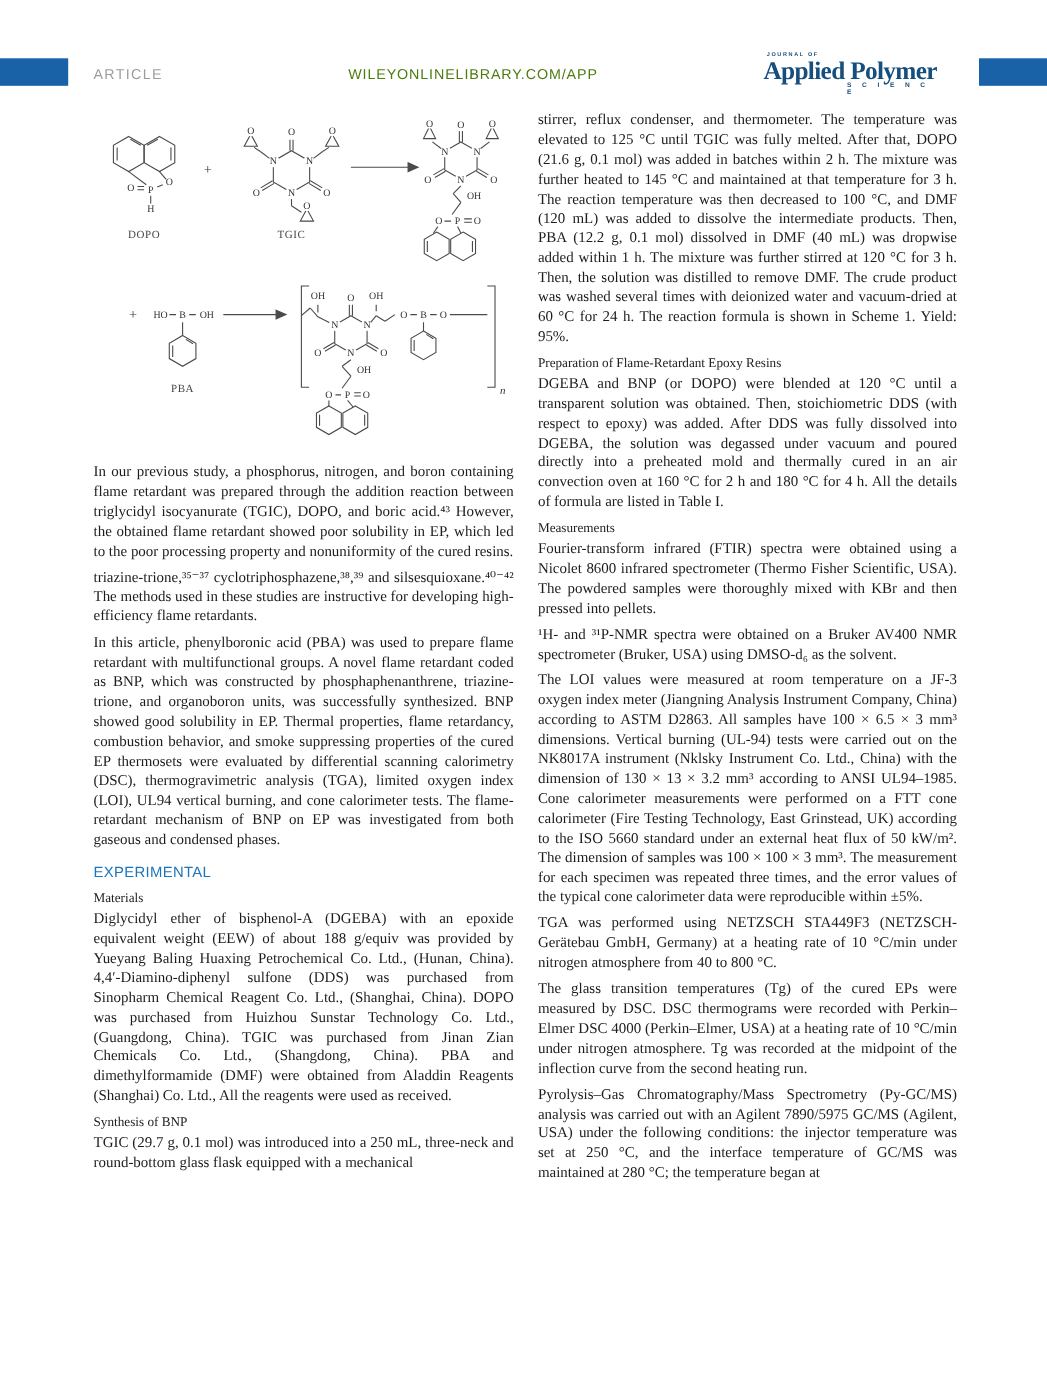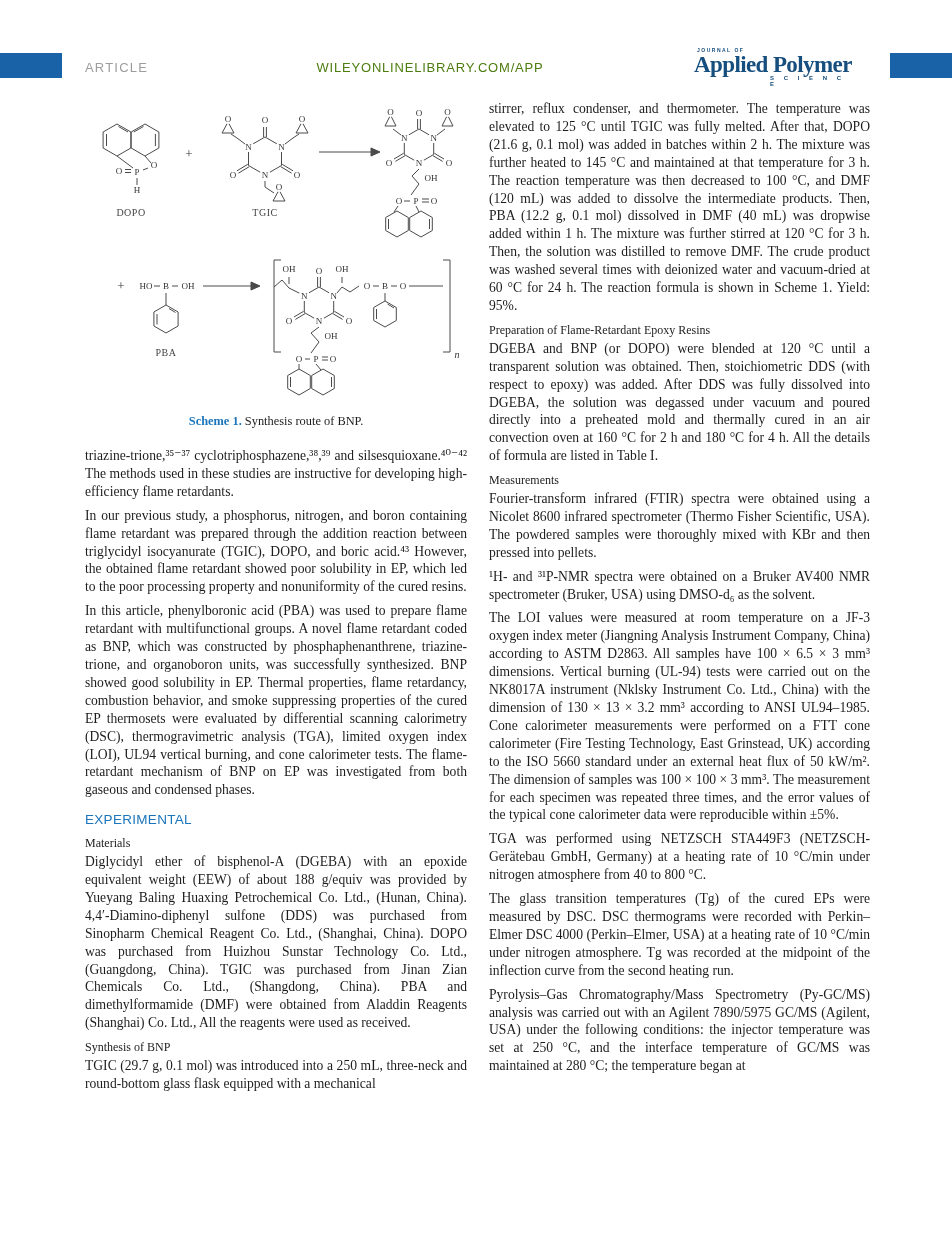--- a/index.html
+++ b/index.html
@@ -270,25 +270,24 @@
             <line x1="237" y1="260" x2="243" y2="260"></line>
           <text x="248" y="262">O</text>
           <line x1="214" y1="264" x2="214" y2="269"></line>
             <line x1="231" y1="264" x2="236" y2="270"></line>
           <polygon points="214,269 225.3,275.5 225.3,288.5 214,295 202.7,288.5 202.7,275.5"></polygon>
           <line x1="205.5" y1="277" x2="205.5" y2="287"></line>
           <polygon points="238,269 249.3,275.5 249.3,288.5 238,295 226.7,288.5 226.7,275.5"></polygon>
           <line x1="246.5" y1="277" x2="246.5" y2="287"></line>
         </g>
       </svg>
-      <figcaption><span class="cap-label">Scheme 1.</span><span> Synthesis route of BNP.</span></figcaption>
     </figure>
 
+    <p>In our previous study, a phosphorus, nitrogen, and boron containing flame retardant was prepared through the addition reaction between triglycidyl isocyanurate (TGIC), DOPO, and boric acid.⁴³ However, the obtained flame retardant showed poor solubility in EP, which led to the poor processing property and nonuniformity of the cured resins.</p>
     <p>triazine-trione,³⁵⁻³⁷ cyclotriphosphazene,³⁸,³⁹ and silsesquioxane.⁴⁰⁻⁴² The methods used in these studies are instructive for developing high-efficiency flame retardants.</p>
-    <p>In our previous study, a phosphorus, nitrogen, and boron containing flame retardant was prepared through the addition reaction between triglycidyl isocyanurate (TGIC), DOPO, and boric acid.⁴³ However, the obtained flame retardant showed poor solubility in EP, which led to the poor processing property and nonuniformity of the cured resins.</p>
     <p>In this article, phenylboronic acid (PBA) was used to prepare flame retardant with multifunctional groups. A novel flame retardant coded as BNP, which was constructed by phosphaphenanthrene, triazine-trione, and organoboron units, was successfully synthesized. BNP showed good solubility in EP. Thermal properties, flame retardancy, combustion behavior, and smoke suppressing properties of the cured EP thermosets were evaluated by differential scanning calorimetry (DSC), thermogravimetric analysis (TGA), limited oxygen index (LOI), UL94 vertical burning, and cone calorimeter tests. The flame-retardant mechanism of BNP on EP was investigated from both gaseous and condensed phases.</p>
 
     <h3 class="section">EXPERIMENTAL</h3>
 
     <h4 class="sub">Materials</h4>
     <p>Diglycidyl ether of bisphenol-A (DGEBA) with an epoxide equivalent weight (EEW) of about 188 g/equiv was provided by Yueyang Baling Huaxing Petrochemical Co. Ltd., (Hunan, China). 4,4′-Diamino-diphenyl sulfone (DDS) was purchased from Sinopharm Chemical Reagent Co. Ltd., (Shanghai, China). DOPO was purchased from Huizhou Sunstar Technology Co. Ltd., (Guangdong, China). TGIC was purchased from Jinan Zian Chemicals Co. Ltd., (Shangdong, China). PBA and dimethylformamide (DMF) were obtained from Aladdin Reagents (Shanghai) Co. Ltd., All the reagents were used as received.</p>
 
     <h4 class="sub">Synthesis of BNP</h4>
     <p>TGIC (29.7 g, 0.1 mol) was introduced into a 250 mL, three-neck and round-bottom glass flask equipped with a mechanical</p>
   </div>

